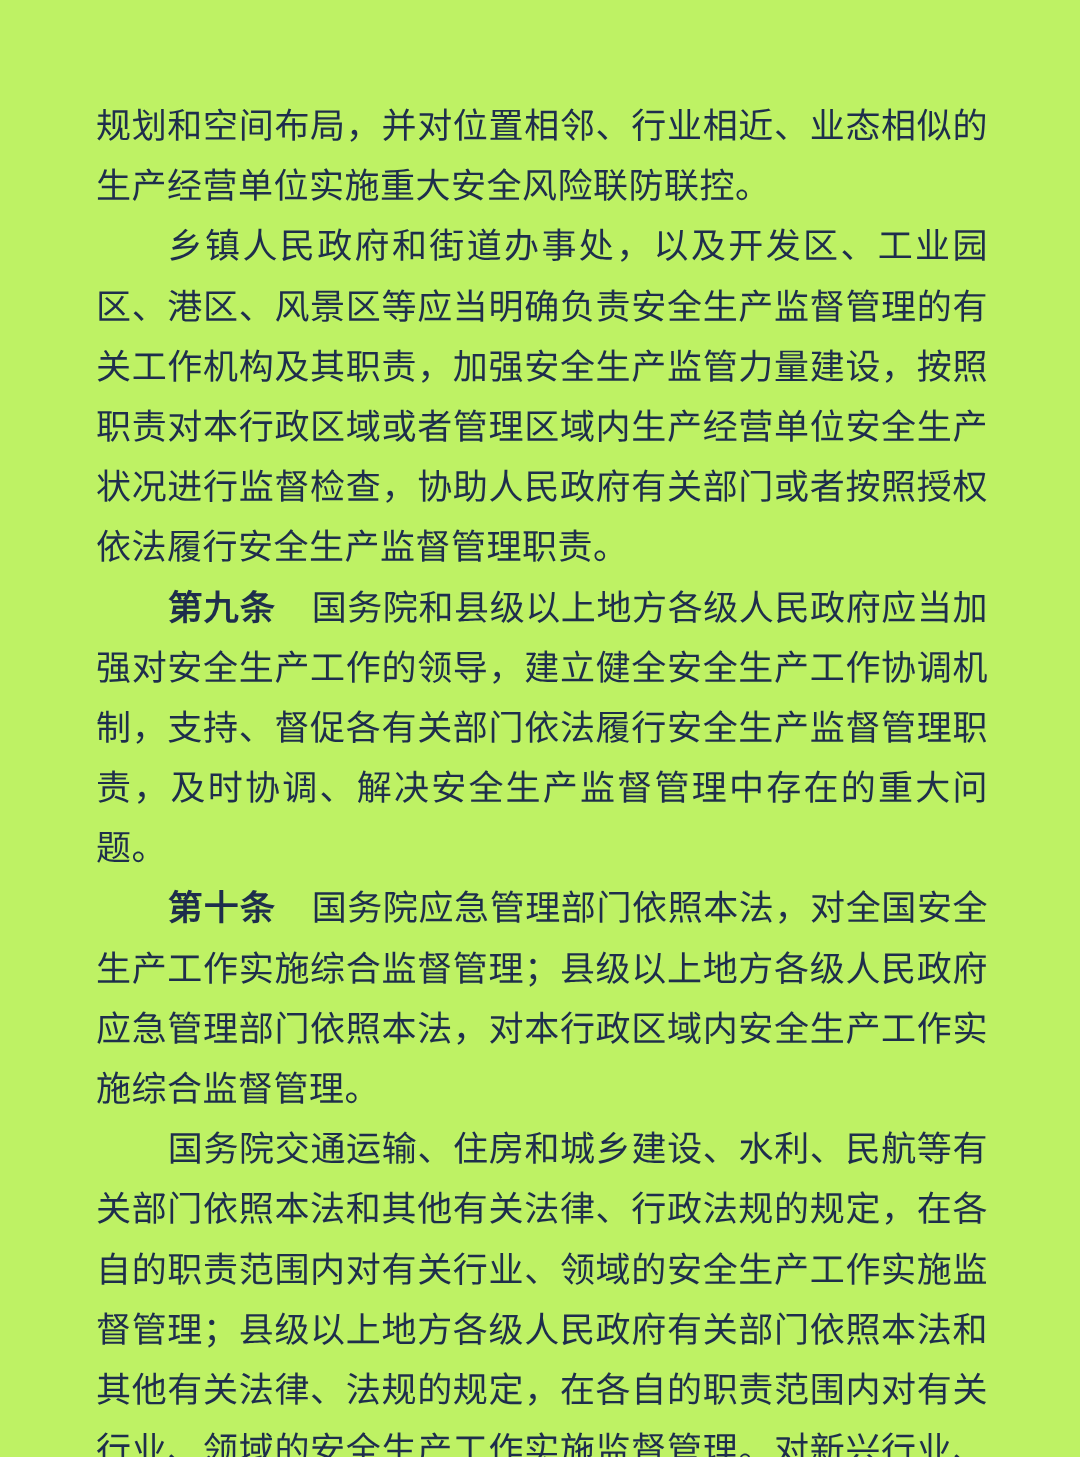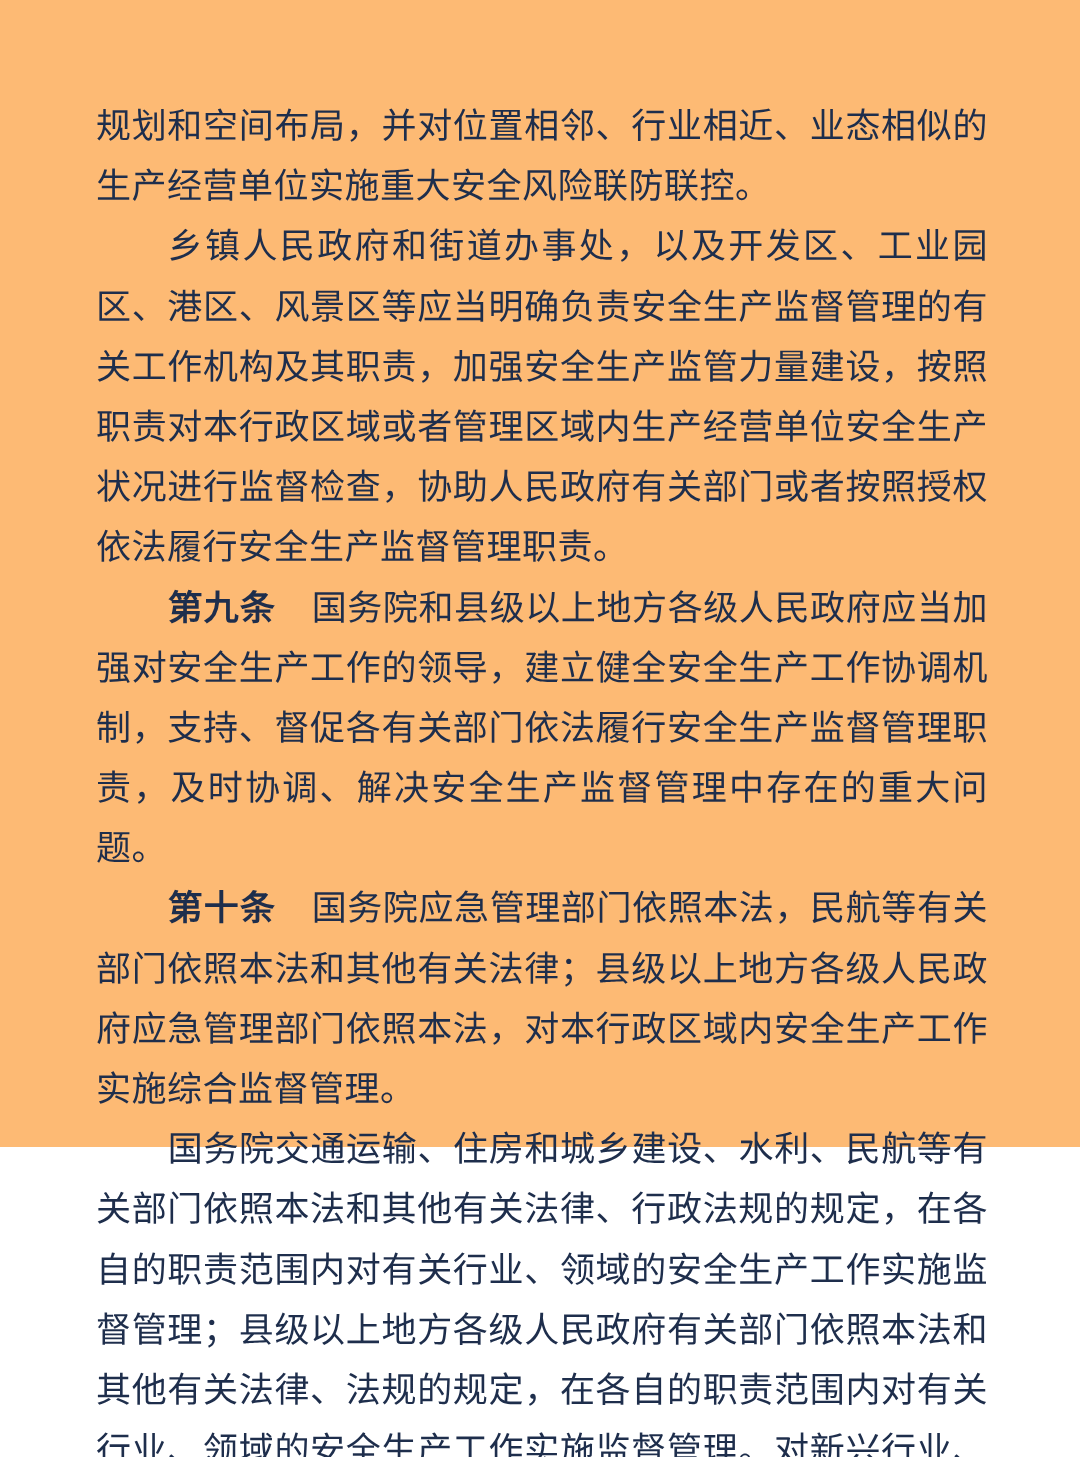--- a/index.html
+++ b/index.html
@@ -10,22 +10,22 @@
   body {
     width: 1080px;
     height: 1457px;
     font-family: "DejaVu Serif", "Liberation Serif", serif;
     color: #1d2d4a;
     overflow: hidden;
   }
   .page {
     position: relative;
     width: 1080px;
-    height: 1147px;
-    background: #fdba74;
+    height: 1457px;
+    background: #bef264;
     box-sizing: border-box;
     padding: 96px 92px 40px 96px;
   }
   .doc-body {
     font-size: 35px;
     line-height: 1.72;
     letter-spacing: 0.5px;
     color: #1e2e4c;
     text-align: justify;
     text-justify: inter-ideograph;
@@ -54,21 +54,21 @@
 
     <p class="para indent">
       <span>乡镇人民政府和街道办事处，以及开发区、工业园区、港区、风景区等应当明确负责安全生产监督管理的有关工作机构及其职责，加强安全生产监管力量建设，按照职责对本行政区域或者管理区域内生产经营单位安全生产状况进行监督检查，协助人民政府有关部门或者按照授权依法履行安全生产监督管理职责。</span>
     </p>
 
     <p class="para indent">
       <span class="article-label">第九条</span><span>　国务院和县级以上地方各级人民政府应当加强对安全生产工作的领导，建立健全安全生产工作协调机制，支持、督促各有关部门依法履行安全生产监督管理职责，及时协调、解决安全生产监督管理中存在的重大问题。</span>
     </p>
 
     <p class="para indent">
-      <span class="article-label">第十条</span><span>　国务院应急管理部门依照本法，民航等有关部门依照本法和其他有关法律；县级以上地方各级人民政府应急管理部门依照本法，对本行政区域内安全生产工作实施综合监督管理。</span>
+      <span class="article-label">第十条</span><span>　国务院应急管理部门依照本法，对全国安全生产工作实施综合监督管理；县级以上地方各级人民政府应急管理部门依照本法，对本行政区域内安全生产工作实施综合监督管理。</span>
     </p>
 
     <p class="para indent">
       <span>国务院交通运输、住房和城乡建设、水利、民航等有关部门依照本法和其他有关法律、行政法规的规定，在各自的职责范围内对有关行业、领域的安全生产工作实施监督管理；县级以上地方各级人民政府有关部门依照本法和其他有关法律、法规的规定，在各自的职责范围内对有关行业、领域的安全生产工作实施监督管理。对新兴行业、领域的安全生产监督管理职</span>
     </p>
 
   </div>
 </div>
 
 </body></html>

